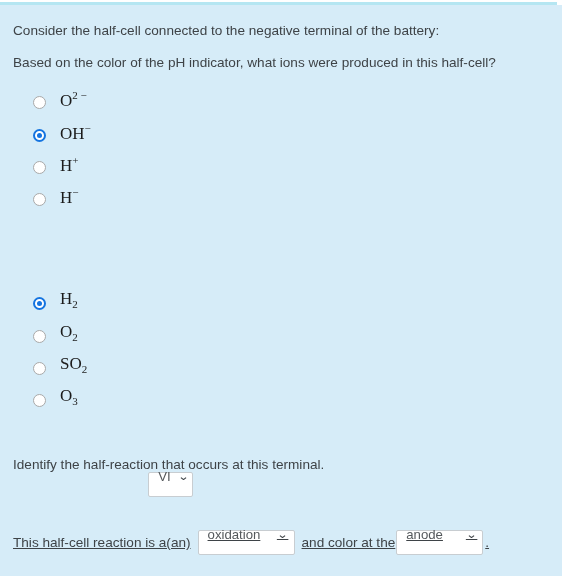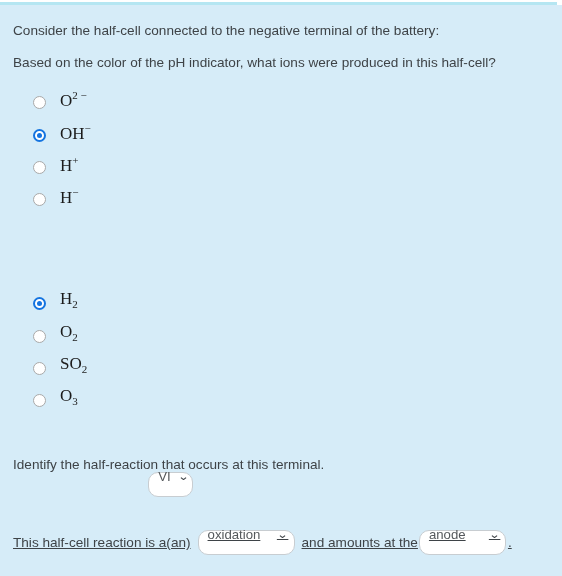--- a/index.html
+++ b/index.html
@@ -114,21 +114,21 @@
   }
   .line-row.r1 { top: 452px; flex-direction: column; }
   .line-row.r2 { top: 525px; text-decoration: underline; }
 
   .select {
     display: inline-flex;
     align-items: center;
     justify-content: space-between;
     background: #ffffff;
     border: 1px solid #c8cdd1;
-    border-radius: 10px;
+    border-radius: 2px;
     box-sizing: border-box;
     height: 25px;
     padding: 0 6px 16px 9px;
     font-family: "Liberation Sans", sans-serif;
     font-size: 13.2px;
     color: #55595c;
     cursor: default;
   }
   .select .chev {
     margin-left: 8px;
@@ -198,21 +198,21 @@
         <span class="chev">⌄</span>
       </span>
     </div>
 
     <div class="line-row r2">
       <span>This half-cell reaction is a(an)</span>
       <span class="select s-type">
         <span>oxidation</span>
         <span class="chev">⌄</span>
       </span>
-      <span>and amounts at the</span>
+      <span>and color at the</span>
       <span class="select s-elec">
         <span>anode</span>
         <span class="chev">⌄</span>
       </span>
       <span class="period">.</span>
     </div>
 
   </div>
 </div>
 

